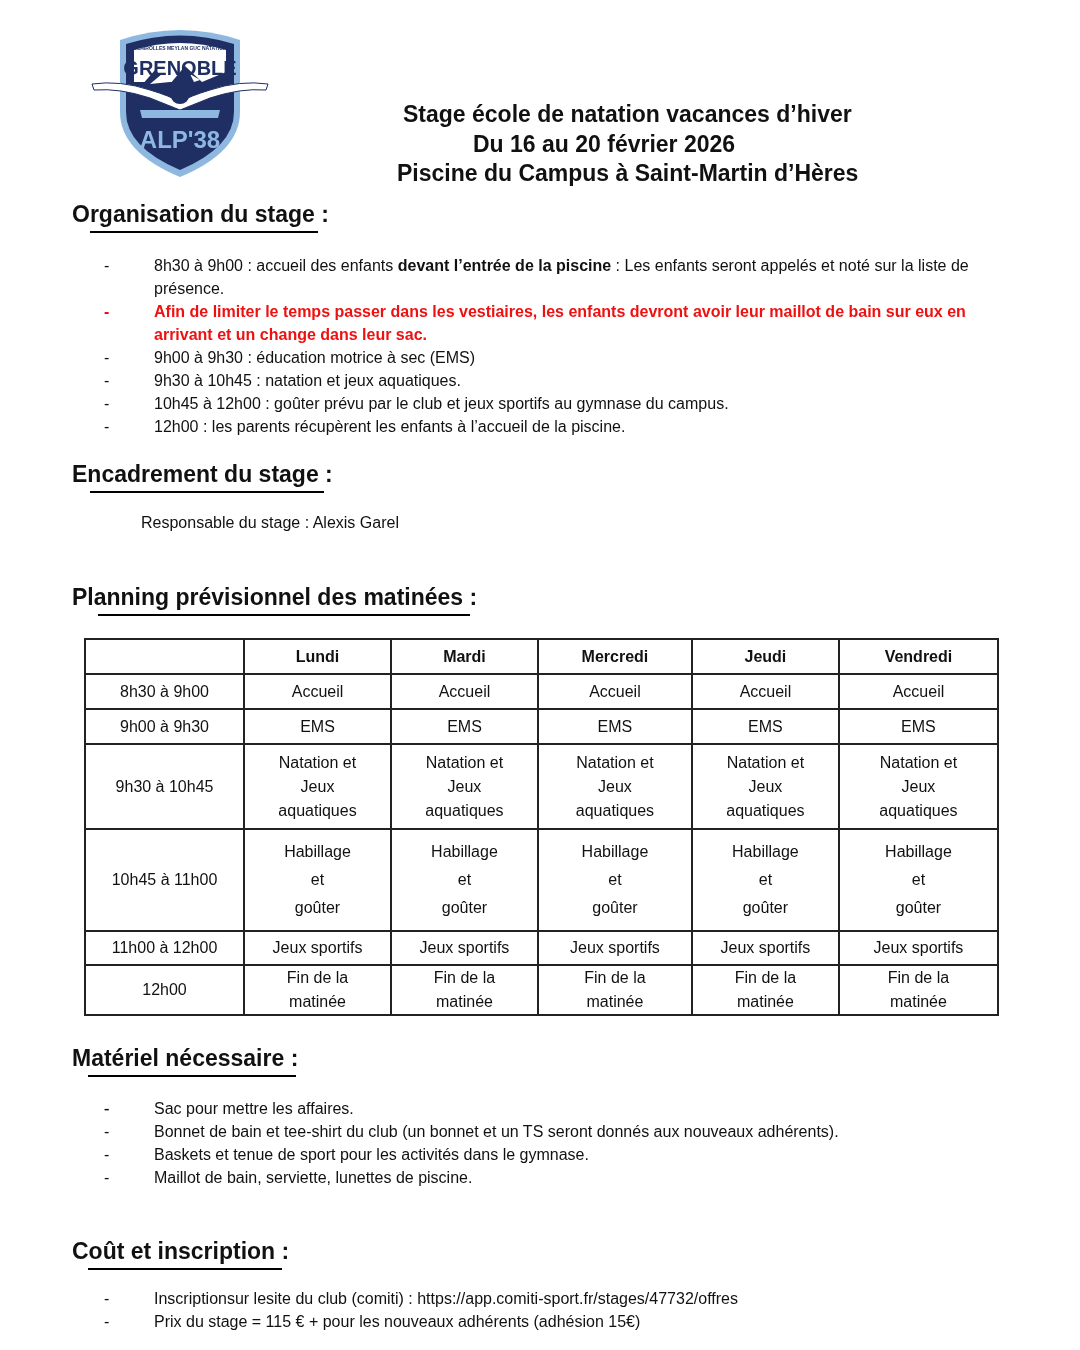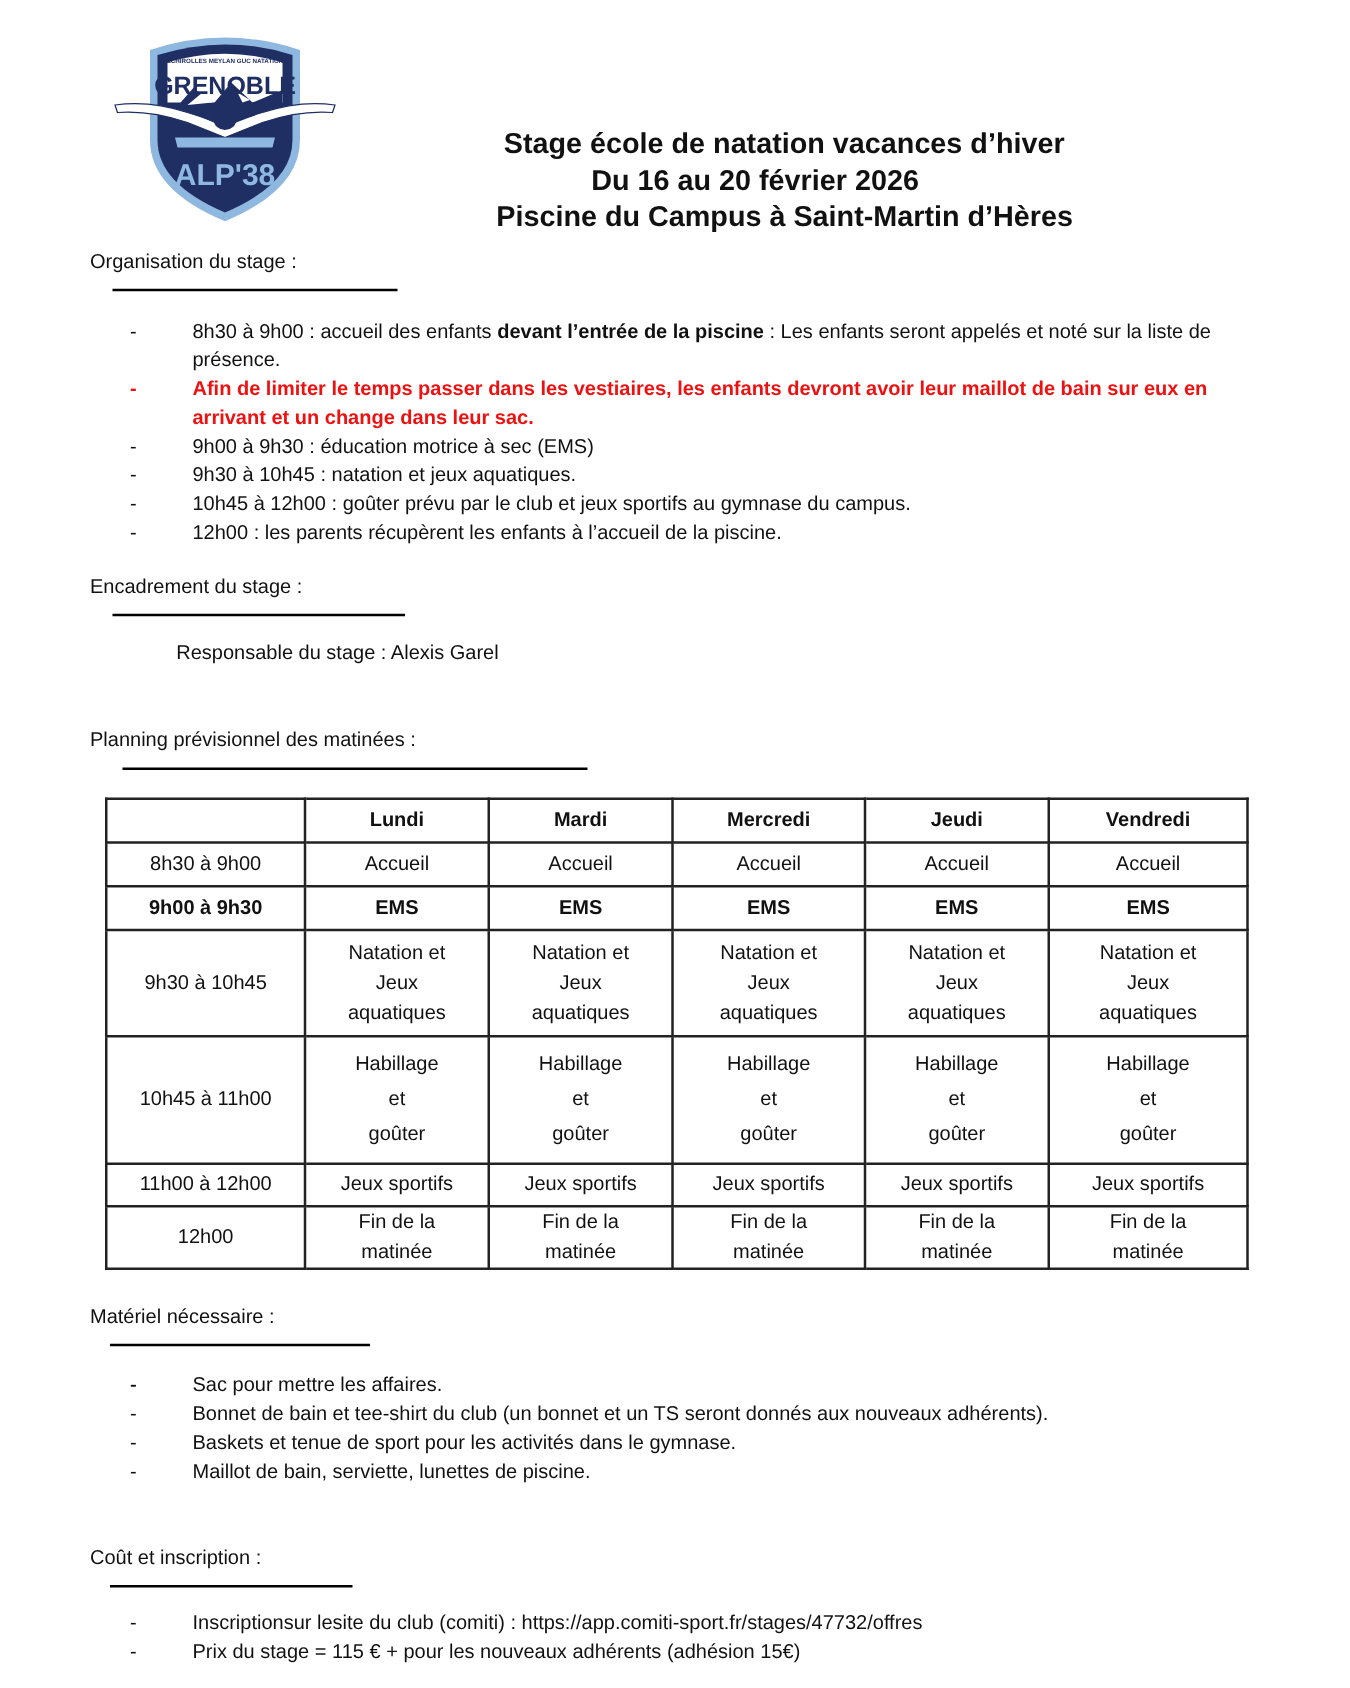--- a/index.html
+++ b/index.html
@@ -4,21 +4,21 @@
 <style>
   html, body { margin:0; padding:0; background:#ffffff; }
   body { width:1080px; height:1350px; position:relative; overflow:hidden;
          font-family:"Liberation Sans", "DejaVu Sans", sans-serif; color:#111; }
   .logo { position:absolute; left:90px; top:22px; width:180px; height:160px; }
   .title-block { position:absolute; left:390px; top:100px; width:500px; text-align:left;
                  font-weight:bold; font-size:23px; line-height:29.5px; }
   .title-block .l1 { padding-left:13px; }
   .title-block .l2 { padding-left:83px; }
   .title-block .l3 { padding-left:7px; }
-  .h2 { position:absolute; left:72px; font-size:16px; font-weight:normal; }
+  .h2 { position:absolute; left:72px; font-size:23px; font-weight:bold; }
   .h2 .ul { position:absolute; height:2px; background:#000; }
   ul.dash { position:absolute; margin:0; padding:0; list-style:none; font-size:16px; line-height:23px; }
   ul.dash li { position:relative; padding-left:62px; }
   ul.dash li .d { position:absolute; left:12px; top:0; }
   .red { color:#ee1111; font-weight:bold; }
   .para { position:absolute; left:141px; font-size:16px; line-height:22px; }
   table.plan { position:absolute; left:84px; top:638px; width:915px; border-collapse:collapse;
                font-size:16px; }
   table.plan td, table.plan th { border:2px solid #222; text-align:center; vertical-align:middle;
                padding:0 4px; line-height:24px; }
@@ -115,21 +115,21 @@
         <td class="cell-lines">
           <span>Accueil</span>
         </td>
         <td class="cell-lines">
           <span>Accueil</span>
         </td>
         <td class="cell-lines">
           <span>Accueil</span>
         </td>
       </tr>
-      <tr style="height: 35px; font-weight: bold;">
+      <tr style="height: 35px;">
         <td>9h00 à 9h30</td>
         <td class="cell-lines">
           <span>EMS</span>
         </td>
         <td class="cell-lines">
           <span>EMS</span>
         </td>
         <td class="cell-lines">
           <span>EMS</span>
         </td>

